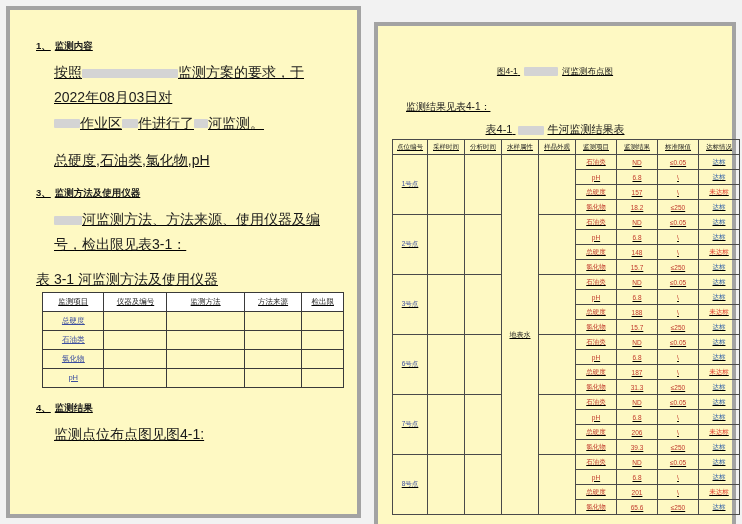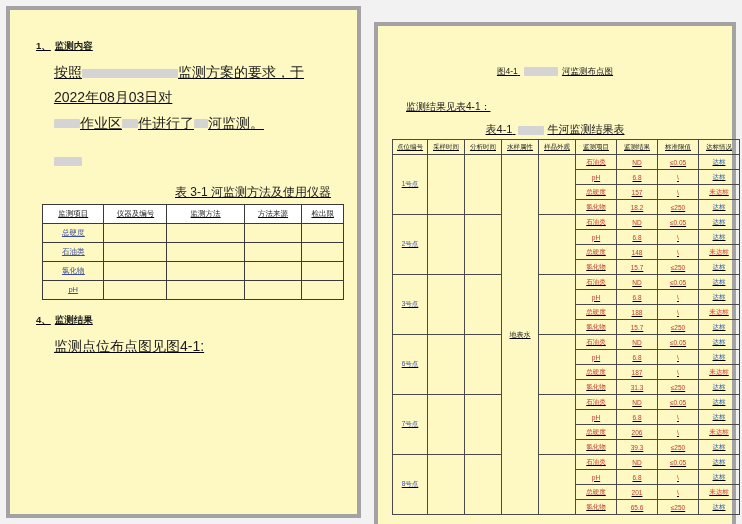--- a/index.html
+++ b/index.html
@@ -59,22 +59,22 @@
   }
   .redact {
     display: inline-block;
     background: #d4d4d4;
     color: transparent;
     vertical-align: middle;
     height: 9px;
     border-radius: 1px;
   }
   .tbl-title {
-    text-align: right;
-    font-size: 12px;
+    text-align: left;
+    font-size: 14px;
     margin: 10px 0 2px 0;
   }
   .unit-line {
     text-align: right;
     font-size: 7.5px;
     padding-right: 4px;
     margin-bottom: 2px;
   }
   table.doc-tbl {
     border-collapse: collapse;
@@ -157,25 +157,29 @@
         <div class="sec-head">
           <span class="sec-num">1、</span><span>监测内容</span>
         </div>
         <div class="para">
           <span>按照</span><span class="redact" style="width:96px"></span><span>监测方案的要求，于2022年08月03日对</span><br>
           <span class="redact" style="width:26px"></span><span>作业区</span><span class="redact" style="width:16px"></span><span>件进行了</span><span class="redact" style="width:14px"></span><span>河监测。</span>
         </div>
       </div>
 
       <div class="sec">
+        <div class="para">总硬度,石油类,氯化物,pH</div>
       </div>
 
       <div class="sec">
+        <div class="sec-head">
+          <span class="sec-num">3、</span><span>监测方法及使用仪器</span>
+        </div>
         <div class="para">
-          <span class="redact" style="width:28px"></span>
+          <span class="redact" style="width:28px"></span><span>河监测方法、方法来源、使用仪器及编号，检出限见表3-1：</span>
         </div>
 
         <div class="tbl-title">表 3-1   河监测方法及使用仪器</div>
 
         <table class="doc-tbl">
           <thead>
             <tr>
               <th style="width:62px">监测项目</th>
               <th style="width:64px">仪器及编号</th>
               <th style="width:80px">监测方法</th>

